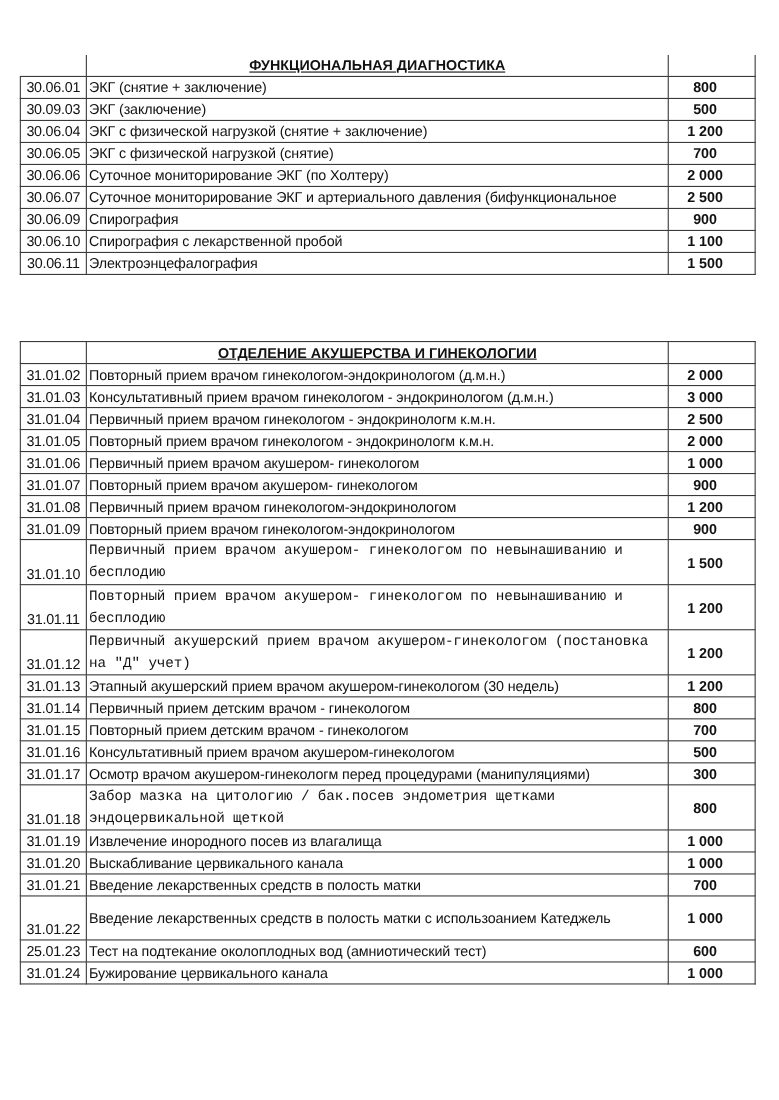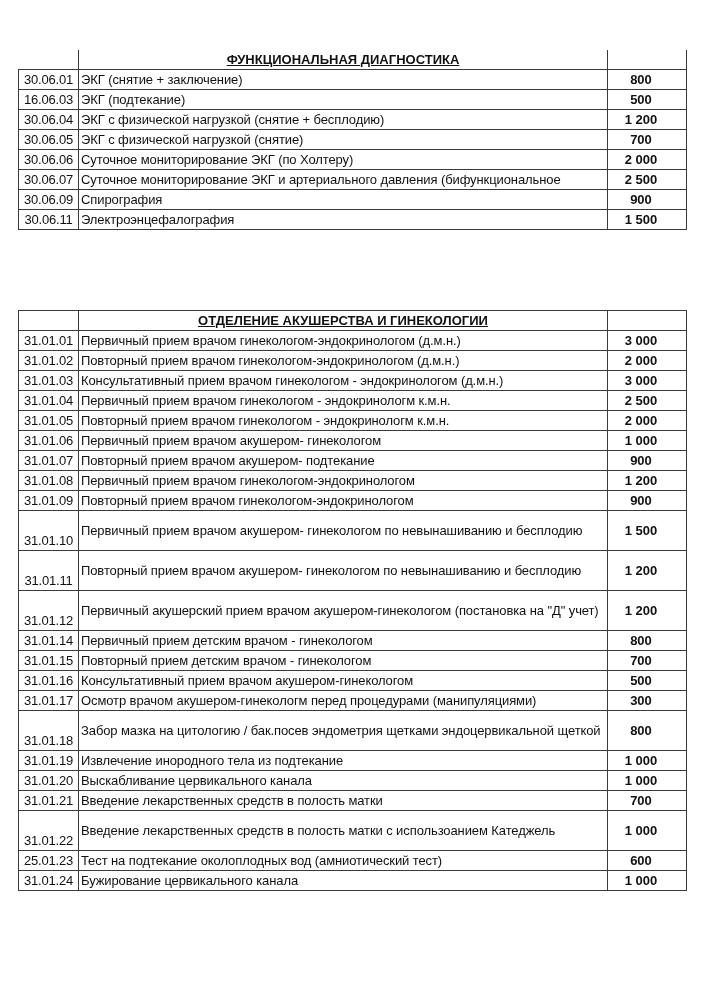--- a/index.html
+++ b/index.html
@@ -56,20 +56,21 @@
   .price-table tr.tall td {
     height: 39px;
   }
   .price-table tr.tall td.code {
     vertical-align: bottom;
   }
   .price-table tr.tall td.name.wrap {
     white-space: normal;
     line-height: 20px;
     vertical-align: middle;
+    font-family: Liberation Mono, monospace;
   }
   .price-table tr.header td {
     font-weight: bold;
     text-align: center;
   }
   .price-table tr.header td.heading span {
     text-decoration: underline;
   }
   
   #section-functional tr.header td {
@@ -97,27 +98,27 @@
         <td class="code"></td>
         <td class="heading"><span>ФУНКЦИОНАЛЬНАЯ ДИАГНОСТИКА</span></td>
         <td class="price"></td>
       </tr>
       <tr>
           <td class="code">30.06.01</td>
           <td class="name">ЭКГ (снятие + заключение)</td>
           <td class="price">800</td>
         </tr>
       <tr>
-          <td class="code">16.06.03</td>
-          <td class="name">ЭКГ (подтекание)</td>
+          <td class="code">30.09.03</td>
+          <td class="name">ЭКГ (заключение)</td>
           <td class="price">500</td>
         </tr>
       <tr>
           <td class="code">30.06.04</td>
-          <td class="name">ЭКГ с физической нагрузкой (снятие + бесплодию)</td>
+          <td class="name">ЭКГ с физической нагрузкой (снятие + заключение)</td>
           <td class="price">1 200</td>
         </tr>
       <tr>
           <td class="code">30.06.05</td>
           <td class="name">ЭКГ с физической нагрузкой (снятие)</td>
           <td class="price">700</td>
         </tr>
       <tr>
           <td class="code">30.06.06</td>
           <td class="name">Суточное мониторирование  ЭКГ (по Холтеру)</td>
@@ -125,20 +126,25 @@
         </tr>
       <tr>
           <td class="code">30.06.07</td>
           <td class="name">Суточное мониторирование ЭКГ и артериального давления (бифункциональное</td>
           <td class="price">2 500</td>
         </tr>
       <tr>
           <td class="code">30.06.09</td>
           <td class="name">Спирография</td>
           <td class="price">900</td>
+        </tr>
+      <tr>
+          <td class="code">30.06.10</td>
+          <td class="name">Спирография  с лекарственной пробой</td>
+          <td class="price">1 100</td>
         </tr>
       <tr>
           <td class="code">30.06.11</td>
           <td class="name">Электроэнцефалография</td>
           <td class="price">1 500</td>
         </tr>
     </tbody>
   </table>
 </div>
 
@@ -149,25 +155,20 @@
         <col class="c-name">
         <col class="c-price">
       </colgroup>
     <tbody>
       <tr class="header">
         <td class="code"></td>
         <td class="heading"><span>ОТДЕЛЕНИЕ АКУШЕРСТВА И ГИНЕКОЛОГИИ</span></td>
         <td class="price"></td>
       </tr>
       <tr>
-          <td class="code">31.01.01</td>
-          <td class="name">Первичный прием врачом гинекологом-эндокринологом (д.м.н.)</td>
-          <td class="price">3 000</td>
-        </tr>
-      <tr>
           <td class="code">31.01.02</td>
           <td class="name">Повторный прием врачом гинекологом-эндокринологом (д.м.н.)</td>
           <td class="price">2 000</td>
         </tr>
       <tr>
           <td class="code">31.01.03</td>
           <td class="name">Консультативный прием врачом гинекологом - эндокринологом  (д.м.н.)</td>
           <td class="price">3 000</td>
         </tr>
       <tr>
@@ -180,21 +181,21 @@
           <td class="name">Повторный прием врачом гинекологом - эндокринологм к.м.н.</td>
           <td class="price">2 000</td>
         </tr>
       <tr>
           <td class="code">31.01.06</td>
           <td class="name">Первичный прием врачом акушером- гинекологом</td>
           <td class="price">1 000</td>
         </tr>
       <tr>
           <td class="code">31.01.07</td>
-          <td class="name">Повторный прием врачом акушером- подтекание</td>
+          <td class="name">Повторный прием врачом акушером- гинекологом</td>
           <td class="price">900</td>
         </tr>
       <tr>
           <td class="code">31.01.08</td>
           <td class="name">Первичный прием врачом гинекологом-эндокринологом</td>
           <td class="price">1 200</td>
         </tr>
       <tr>
           <td class="code">31.01.09</td>
           <td class="name">Повторный прием врачом гинекологом-эндокринологом</td>
@@ -209,20 +210,25 @@
           <td class="code">31.01.11</td>
           <td class="name wrap">Повторный  прием врачом акушером- гинекологом по невынашиванию и бесплодию</td>
           <td class="price">1 200</td>
         </tr>
       <tr class="tall">
           <td class="code">31.01.12</td>
           <td class="name wrap">Первичный акушерский прием врачом акушером-гинекологом (постановка на "Д" учет)</td>
           <td class="price">1 200</td>
         </tr>
       <tr>
+          <td class="code">31.01.13</td>
+          <td class="name">Этапный  акушерский прием врачом акушером-гинекологом (30 недель)</td>
+          <td class="price">1 200</td>
+        </tr>
+      <tr>
           <td class="code">31.01.14</td>
           <td class="name">Первичный прием детским врачом - гинекологом</td>
           <td class="price">800</td>
         </tr>
       <tr>
           <td class="code">31.01.15</td>
           <td class="name">Повторный прием детским врачом -  гинекологом</td>
           <td class="price">700</td>
         </tr>
       <tr>
@@ -235,21 +241,21 @@
           <td class="name">Осмотр врачом  акушером-гинекологм  перед процедурами (манипуляциями)</td>
           <td class="price">300</td>
         </tr>
       <tr class="tall">
           <td class="code">31.01.18</td>
           <td class="name wrap">Забор мазка на цитологию /  бак.посев эндометрия щетками эндоцервикальной щеткой</td>
           <td class="price">800</td>
         </tr>
       <tr>
           <td class="code">31.01.19</td>
-          <td class="name">Извлечение инородного тела из подтекание</td>
+          <td class="name">Извлечение инородного посев из влагалища</td>
           <td class="price">1 000</td>
         </tr>
       <tr>
           <td class="code">31.01.20</td>
           <td class="name">Выскабливание цервикального канала</td>
           <td class="price">1 000</td>
         </tr>
       <tr>
           <td class="code">31.01.21</td>
           <td class="name">Введение лекарственных средств в полость матки</td>

